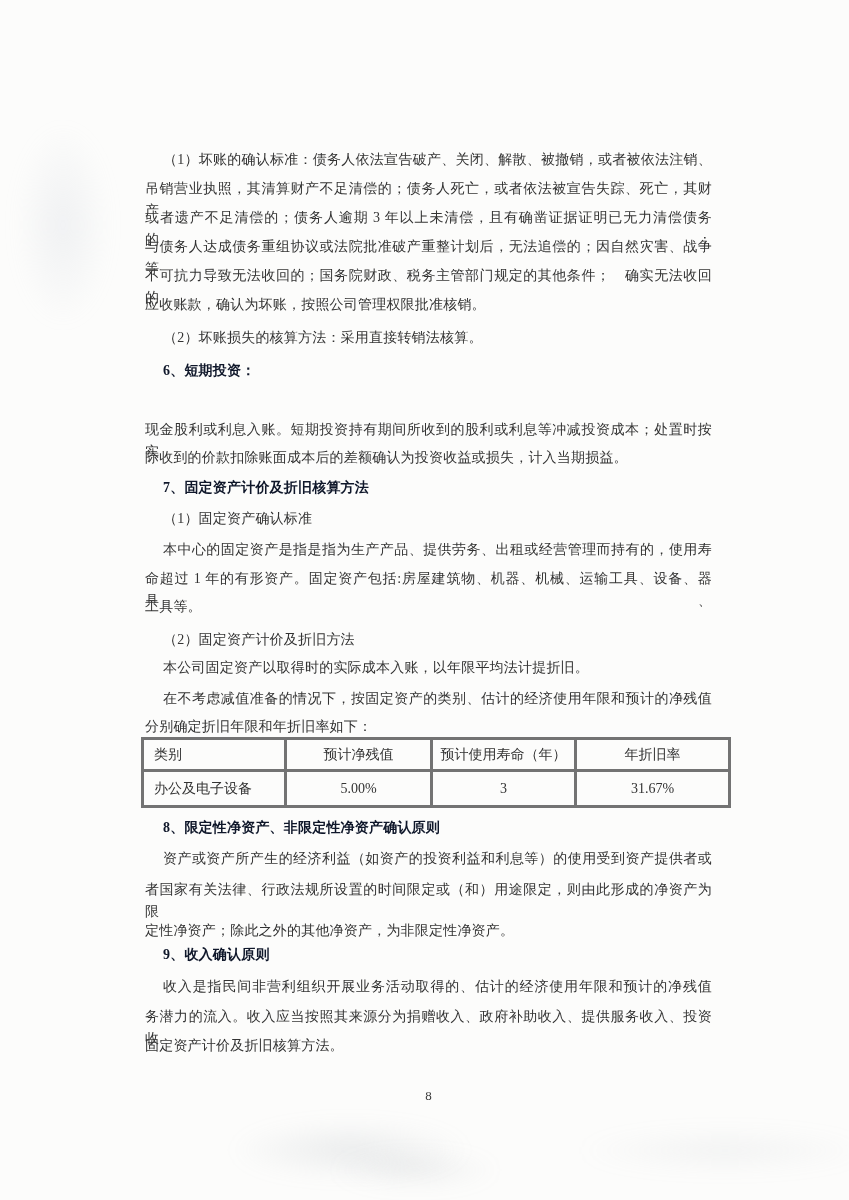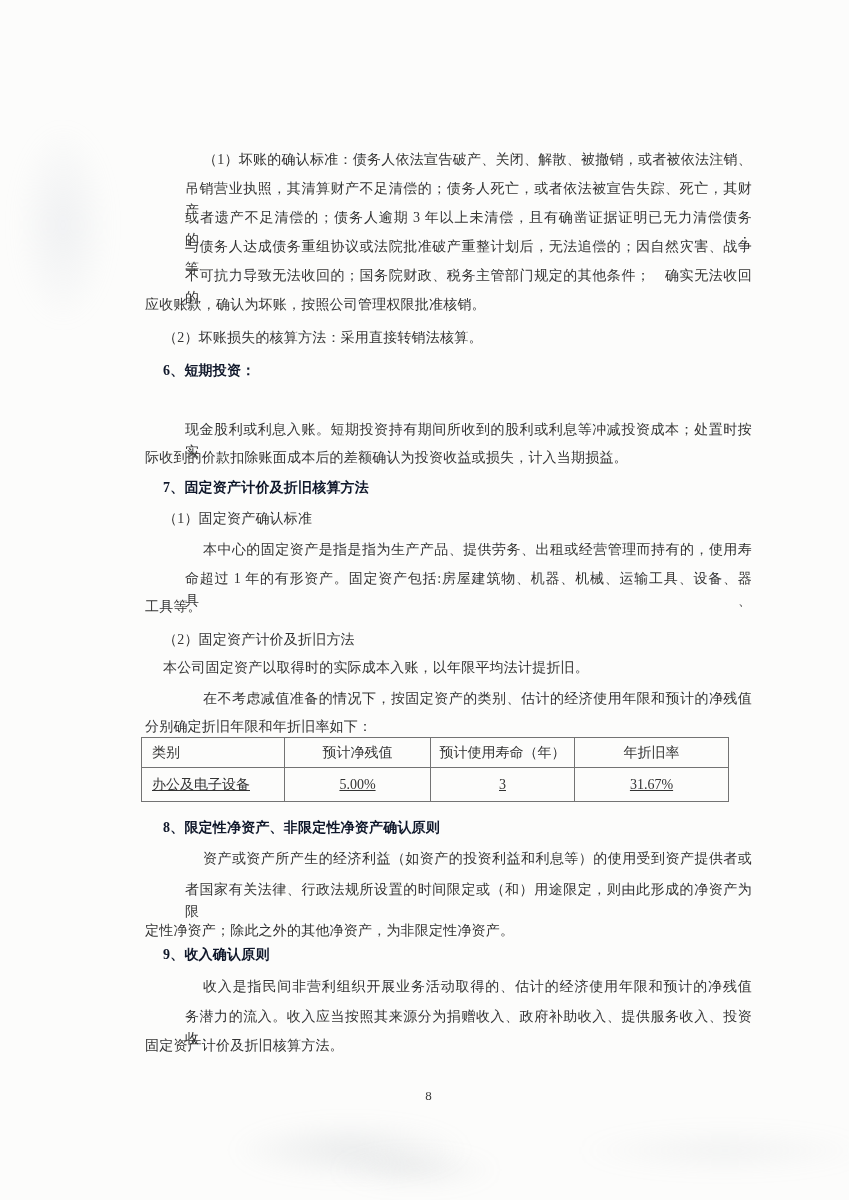--- a/index.html
+++ b/index.html
@@ -12,33 +12,33 @@
   .page{
     position:relative;width:849px;height:1200px;
     background:#fcfcfb;
   }
   .ln{
     position:absolute;left:145px;width:567px;height:22px;
     line-height:22px;font-size:14px;color:#333;
     text-align:left;letter-spacing:0.2px;
   }
   .ind{text-indent:18px;}
-  .jfy{text-align:justify;text-align-last:justify;text-justify:inter-character;margin-left:40px;}
+  .jfy{text-align:justify;text-align-last:justify;text-justify:inter-character;}
   .bold{font-weight:bold;color:#0f172a;}
   table.dep{
     position:absolute;left:141px;top:737px;width:587px;
     border-collapse:collapse;table-layout:fixed;
     font-size:14px;color:#333;
   }
   table.dep td{
-    border:1px solid #737373;
+    border:3px solid #737373;
     text-align:center;vertical-align:middle;
     padding:0;height:29px;line-height:18px;
   }
-  table.dep tr.datarow td{height:33px;text-decoration:underline;}
+  table.dep tr.datarow td{height:33px;}
   table.dep td.cat{text-align:left;padding-left:10px;}
   .pagenum{
     position:absolute;left:145px;top:1088px;width:567px;
     text-align:center;font-size:13px;color:#3a3a3a;
   }
   
   .smudge{position:absolute;pointer-events:none;border-radius:50%;filter:blur(9px);}
   .sm1{left:230px;top:1120px;width:240px;height:60px;
        background:radial-gradient(ellipse,rgba(165,172,180,0.20),rgba(165,172,180,0) 70%);}
   .sm2{left:575px;top:1128px;width:300px;height:45px;

